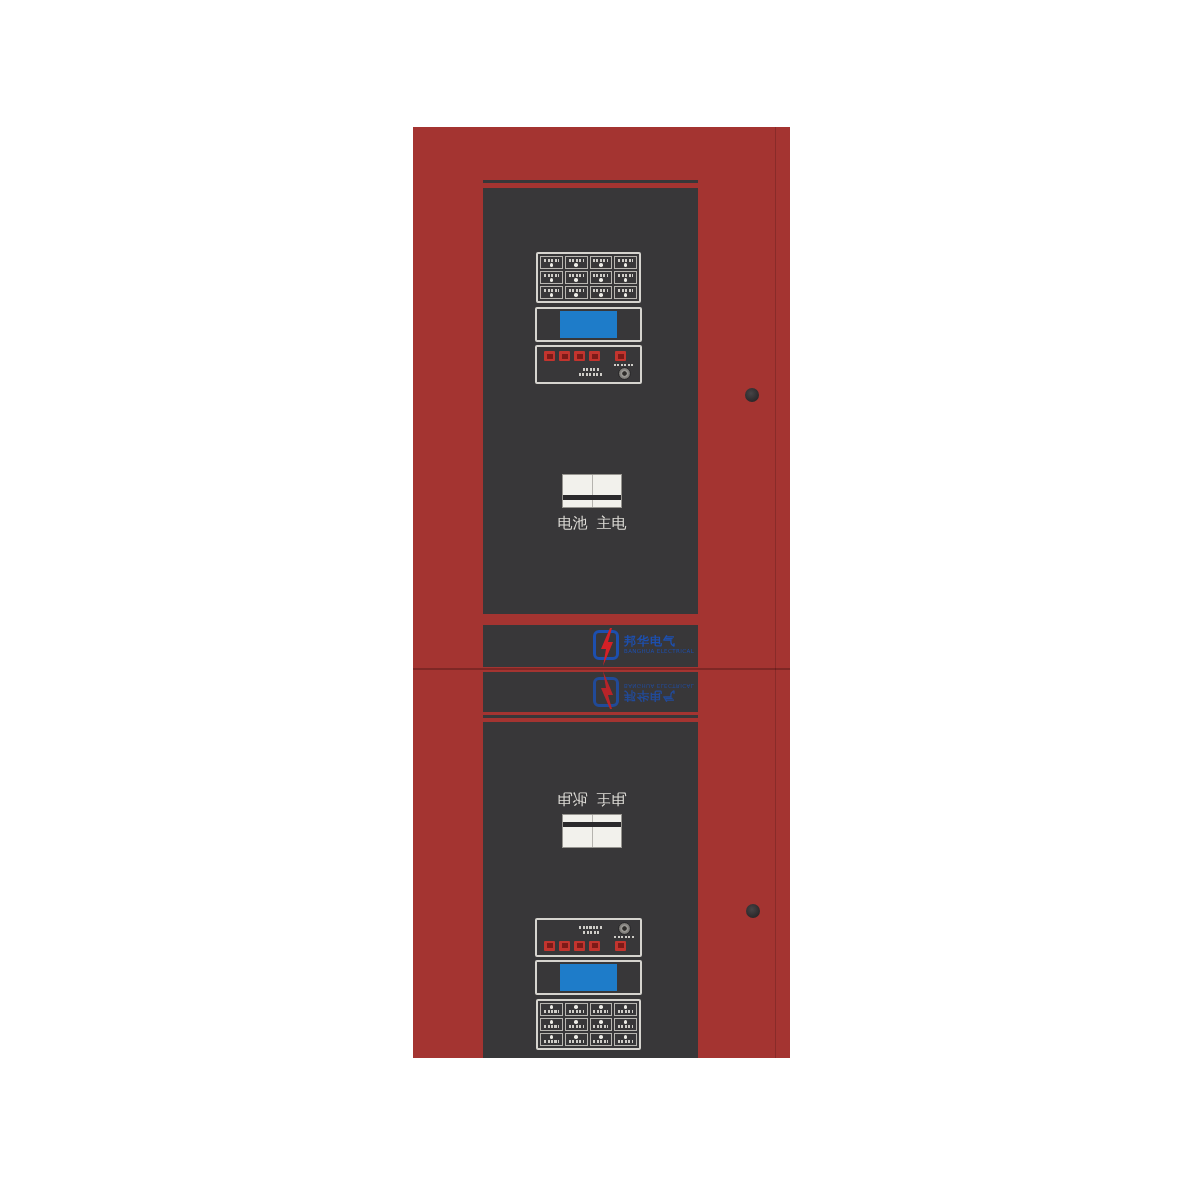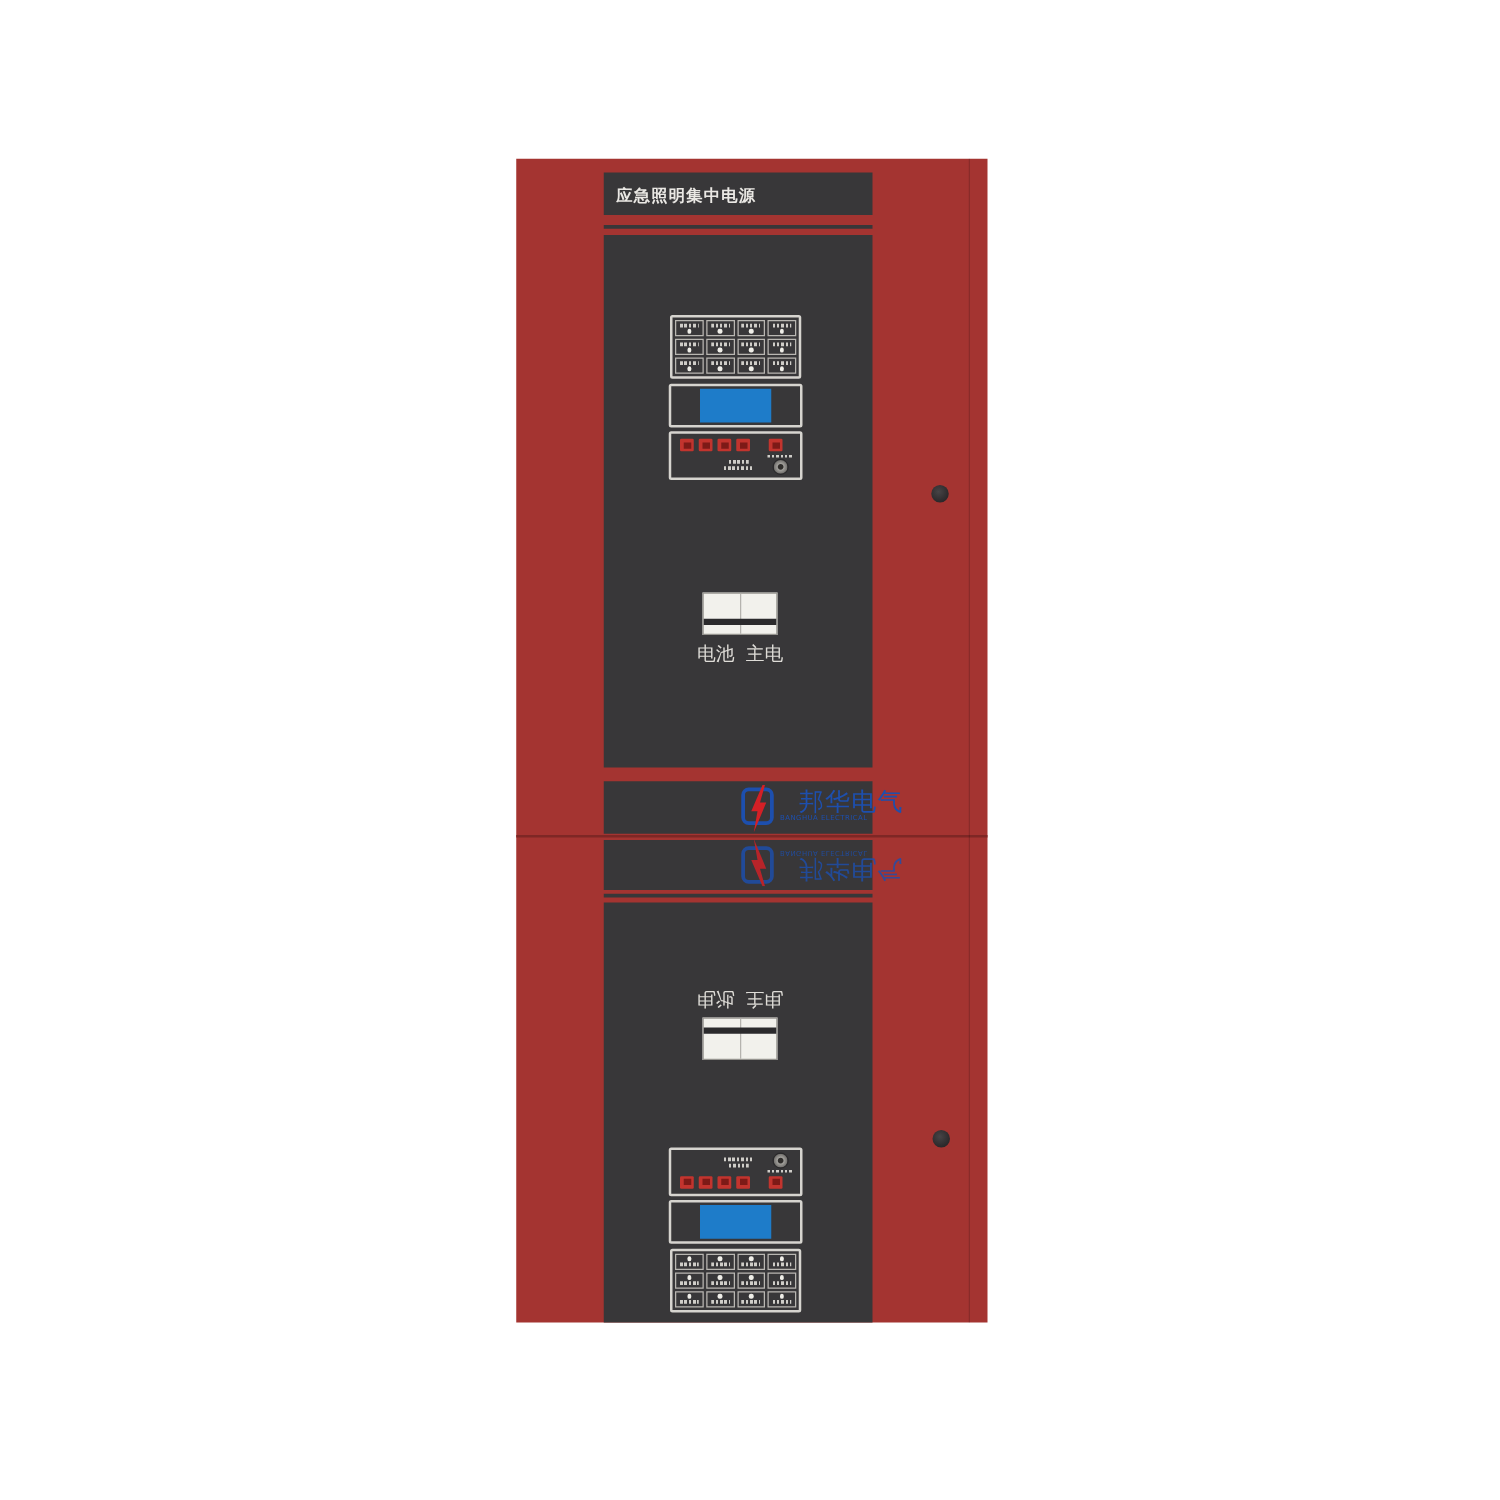--- a/index.html
+++ b/index.html
@@ -25,21 +25,21 @@
   .screw{position:absolute;width:14px;height:14px;border-radius:50%;
     background:radial-gradient(circle at 42% 38%, #474446 0%, #312e30 55%, #1f1d1f 100%);}
   .screw1{left:332px;top:261px;}
   .screw2{left:333px;top:777px;}
 
   
   .logo{position:absolute;left:110px;top:5px;display:flex;align-items:center;gap:5px;}
   .logo-icon{position:relative;width:26px;height:30px;border:3px solid var(--logo-blue);border-radius:6px;box-sizing:border-box;flex:0 0 auto;}
   .logo-icon svg{position:absolute;left:2px;top:-5px;width:18px;height:38px;}
   .logo-txt{display:flex;flex-direction:column;line-height:1;}
-  .logo-cn{color:var(--logo-blue);font-size:20px;font-weight:normal;letter-spacing:1px;white-space:nowrap;margin-left:15px;}
+  .logo-cn{color:var(--logo-blue);font-size:12px;font-weight:bold;letter-spacing:1px;white-space:nowrap;}
   .logo-en{color:var(--logo-blue);font-size:5.5px;letter-spacing:.4px;margin-top:2px;white-space:nowrap;}
   .reflect{opacity:.82;}
 
   .flip{transform:scaleY(-1);}
 
   
   .assembly{position:absolute;width:107px;}
   .asm-top{left:52px;top:64px;}
   .asm-bottom{left:52px;top:196px;}
   .ind-grid{box-sizing:border-box;width:105px;height:51px;margin:0 auto;border:2px solid #d6d4cf;border-radius:2px;
@@ -73,23 +73,20 @@
   .switch .vdiv{position:absolute;left:50%;top:0;width:1px;height:100%;background:#b5b3ae;}
   .switch .rocker{position:absolute;left:0;top:20px;width:100%;height:5px;background:#2b2a2c;}
   .brk-label{margin-top:6px;display:flex;justify-content:center;gap:9px;color:#dedcd7;font-size:15px;line-height:1.2;white-space:nowrap;}
 </style>
 </head>
 <body>
 
 <div class="canvas">
   <div class="cabinet">
 
-    <div class="title-band dark">
-      <div class="t">应急照明集中电源</div>
-    </div>
 
     <div class="trim-line trim-top dark"></div>
 
     <div class="panel-upper dark">
       <div class="assembly asm-top">
   <div class="ind-grid">
             <div class="cell">
               <div class="marks"></div>
               <div class="dot"></div>
             </div>

